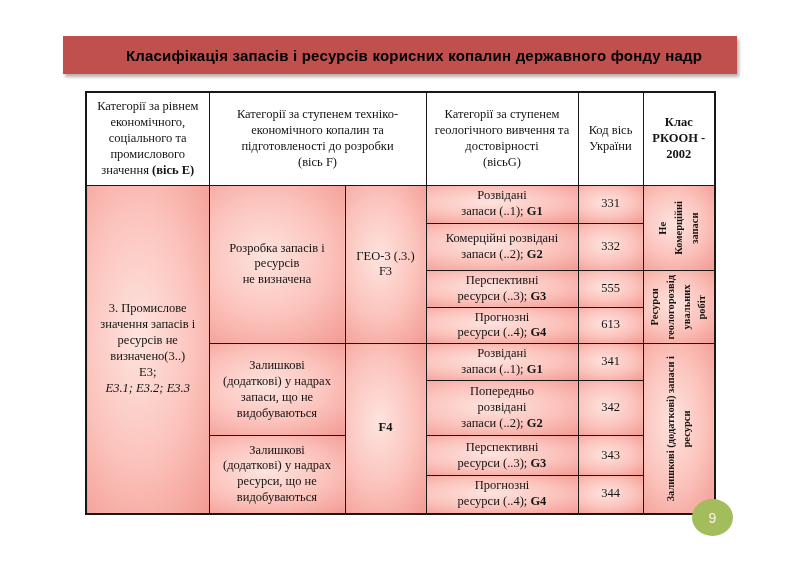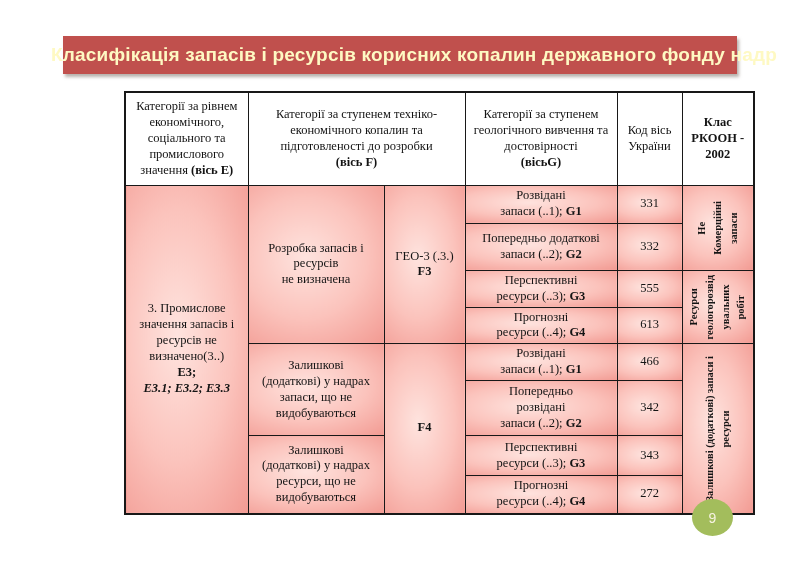--- a/index.html
+++ b/index.html
@@ -7,39 +7,38 @@
     width:800px;height:565px;position:relative;overflow:hidden;
     background:#ffffff;color:#141414;
     font-family:"Liberation Serif",serif;
   }
   .banner{
     position:absolute;left:63px;top:36px;width:674px;height:38px;
     background:#c0504d;box-shadow:2px 3px 3px rgba(125,115,105,.55);
     display:flex;align-items:center;justify-content:center;
   }
   .banner span{
-    color:#fef9c3;font-family:"Liberation Sans",sans-serif;
-    font-weight:700;font-size:19px;letter-spacing:.2px;white-space:nowrap;margin-left:28px;
+    color:#000000;font-family:"Liberation Sans",sans-serif;
+    font-weight:700;font-size:15px;letter-spacing:.2px;white-space:nowrap;margin-left:28px;
   }
   table.klass{
     position:absolute;left:85px;top:91px;
     border-collapse:collapse;table-layout:fixed;
     border:2px solid #181818;
-    margin-left:39px;
   }
   .klass td{
     border:1px solid #181818;text-align:center;vertical-align:middle;
     white-space:pre-line;font-size:12.5px;line-height:1.27;padding:2px 3px;
     overflow:hidden;
   }
   .hdr td{background:#ffffff}
   .pc{background:radial-gradient(ellipse 95% 80% at 42% 46%, #fee3de 0%, #fbc3bc 48%, #f0928a 100%)}
   .b{font-weight:bold}
   .i{font-style:italic}
-  .blk{display:block;font-weight:bold}
+  .blk{display:block;font-weight:normal}
   .code-num{font-size:13px}
   .rotc{padding:0}
   .rot{
     writing-mode:vertical-rl;transform:rotate(180deg);
     margin:0 auto;font-weight:bold;font-size:10.5px;line-height:1.5;
     white-space:pre-line;
   }
   .badge{
     position:absolute;left:692px;top:499px;width:41px;height:37px;
     border-radius:50%;background:#a3bd5c;
@@ -94,21 +93,21 @@
       <td class="pc" rowspan="4"><span>ГЕО-3 (.3.)</span><b class="blk">F3</b></td>
       <td class="pc"><span>Розвідані
 запаси (..1);</span> <b>G1</b></td>
       <td class="pc code-num">331</td>
       <td class="pc rotc" rowspan="2"><div class="rot">Не
 Комерційні
 запаси</div></td>
     </tr>
 
     <tr style="height:47px">
-      <td class="pc"><span>Попередньо додаткові
+      <td class="pc"><span>Комерційні розвідані
 запаси (..2);</span> <b>G2</b></td>
       <td class="pc code-num">332</td>
     </tr>
 
     <tr style="height:37px">
       <td class="pc"><span>Перспективні
 ресурси (..3);</span> <b>G3</b></td>
       <td class="pc code-num">555</td>
       <td class="pc rotc" rowspan="2"><div class="rot">Ресурси
 геологорозвід
@@ -123,21 +122,21 @@
     </tr>
 
     <tr style="height:30px">
       <td class="pc" rowspan="2">Залишкові
 (додаткові) у надрах
 запаси, що не
 видобуваються</td>
       <td class="pc" rowspan="4"><b>F4</b></td>
       <td class="pc"><span>Розвідані
 запаси (..1);</span> <b>G1</b></td>
-      <td class="pc code-num">466</td>
+      <td class="pc code-num">341</td>
       <td class="pc rotc" rowspan="4"><div class="rot">Залишкові (додаткові) запаси і
 ресурси</div></td>
     </tr>
 
     <tr style="height:55px">
       <td class="pc"><span>Попередньо
 розвідані
 запаси (..2);</span> <b>G2</b></td>
       <td class="pc code-num">342</td>
     </tr>
@@ -148,20 +147,20 @@
 ресурси, що не
 видобуваються</td>
       <td class="pc"><span>Перспективні
 ресурси (..3);</span> <b>G3</b></td>
       <td class="pc code-num">343</td>
     </tr>
 
     <tr style="height:38px">
       <td class="pc"><span>Прогнозні
 ресурси (..4);</span> <b>G4</b></td>
-      <td class="pc code-num">272</td>
+      <td class="pc code-num">344</td>
     </tr>
   </tbody>
 </table>
 
 <div class="badge">
   <span>9</span>
 </div>
 
 </body></html>

